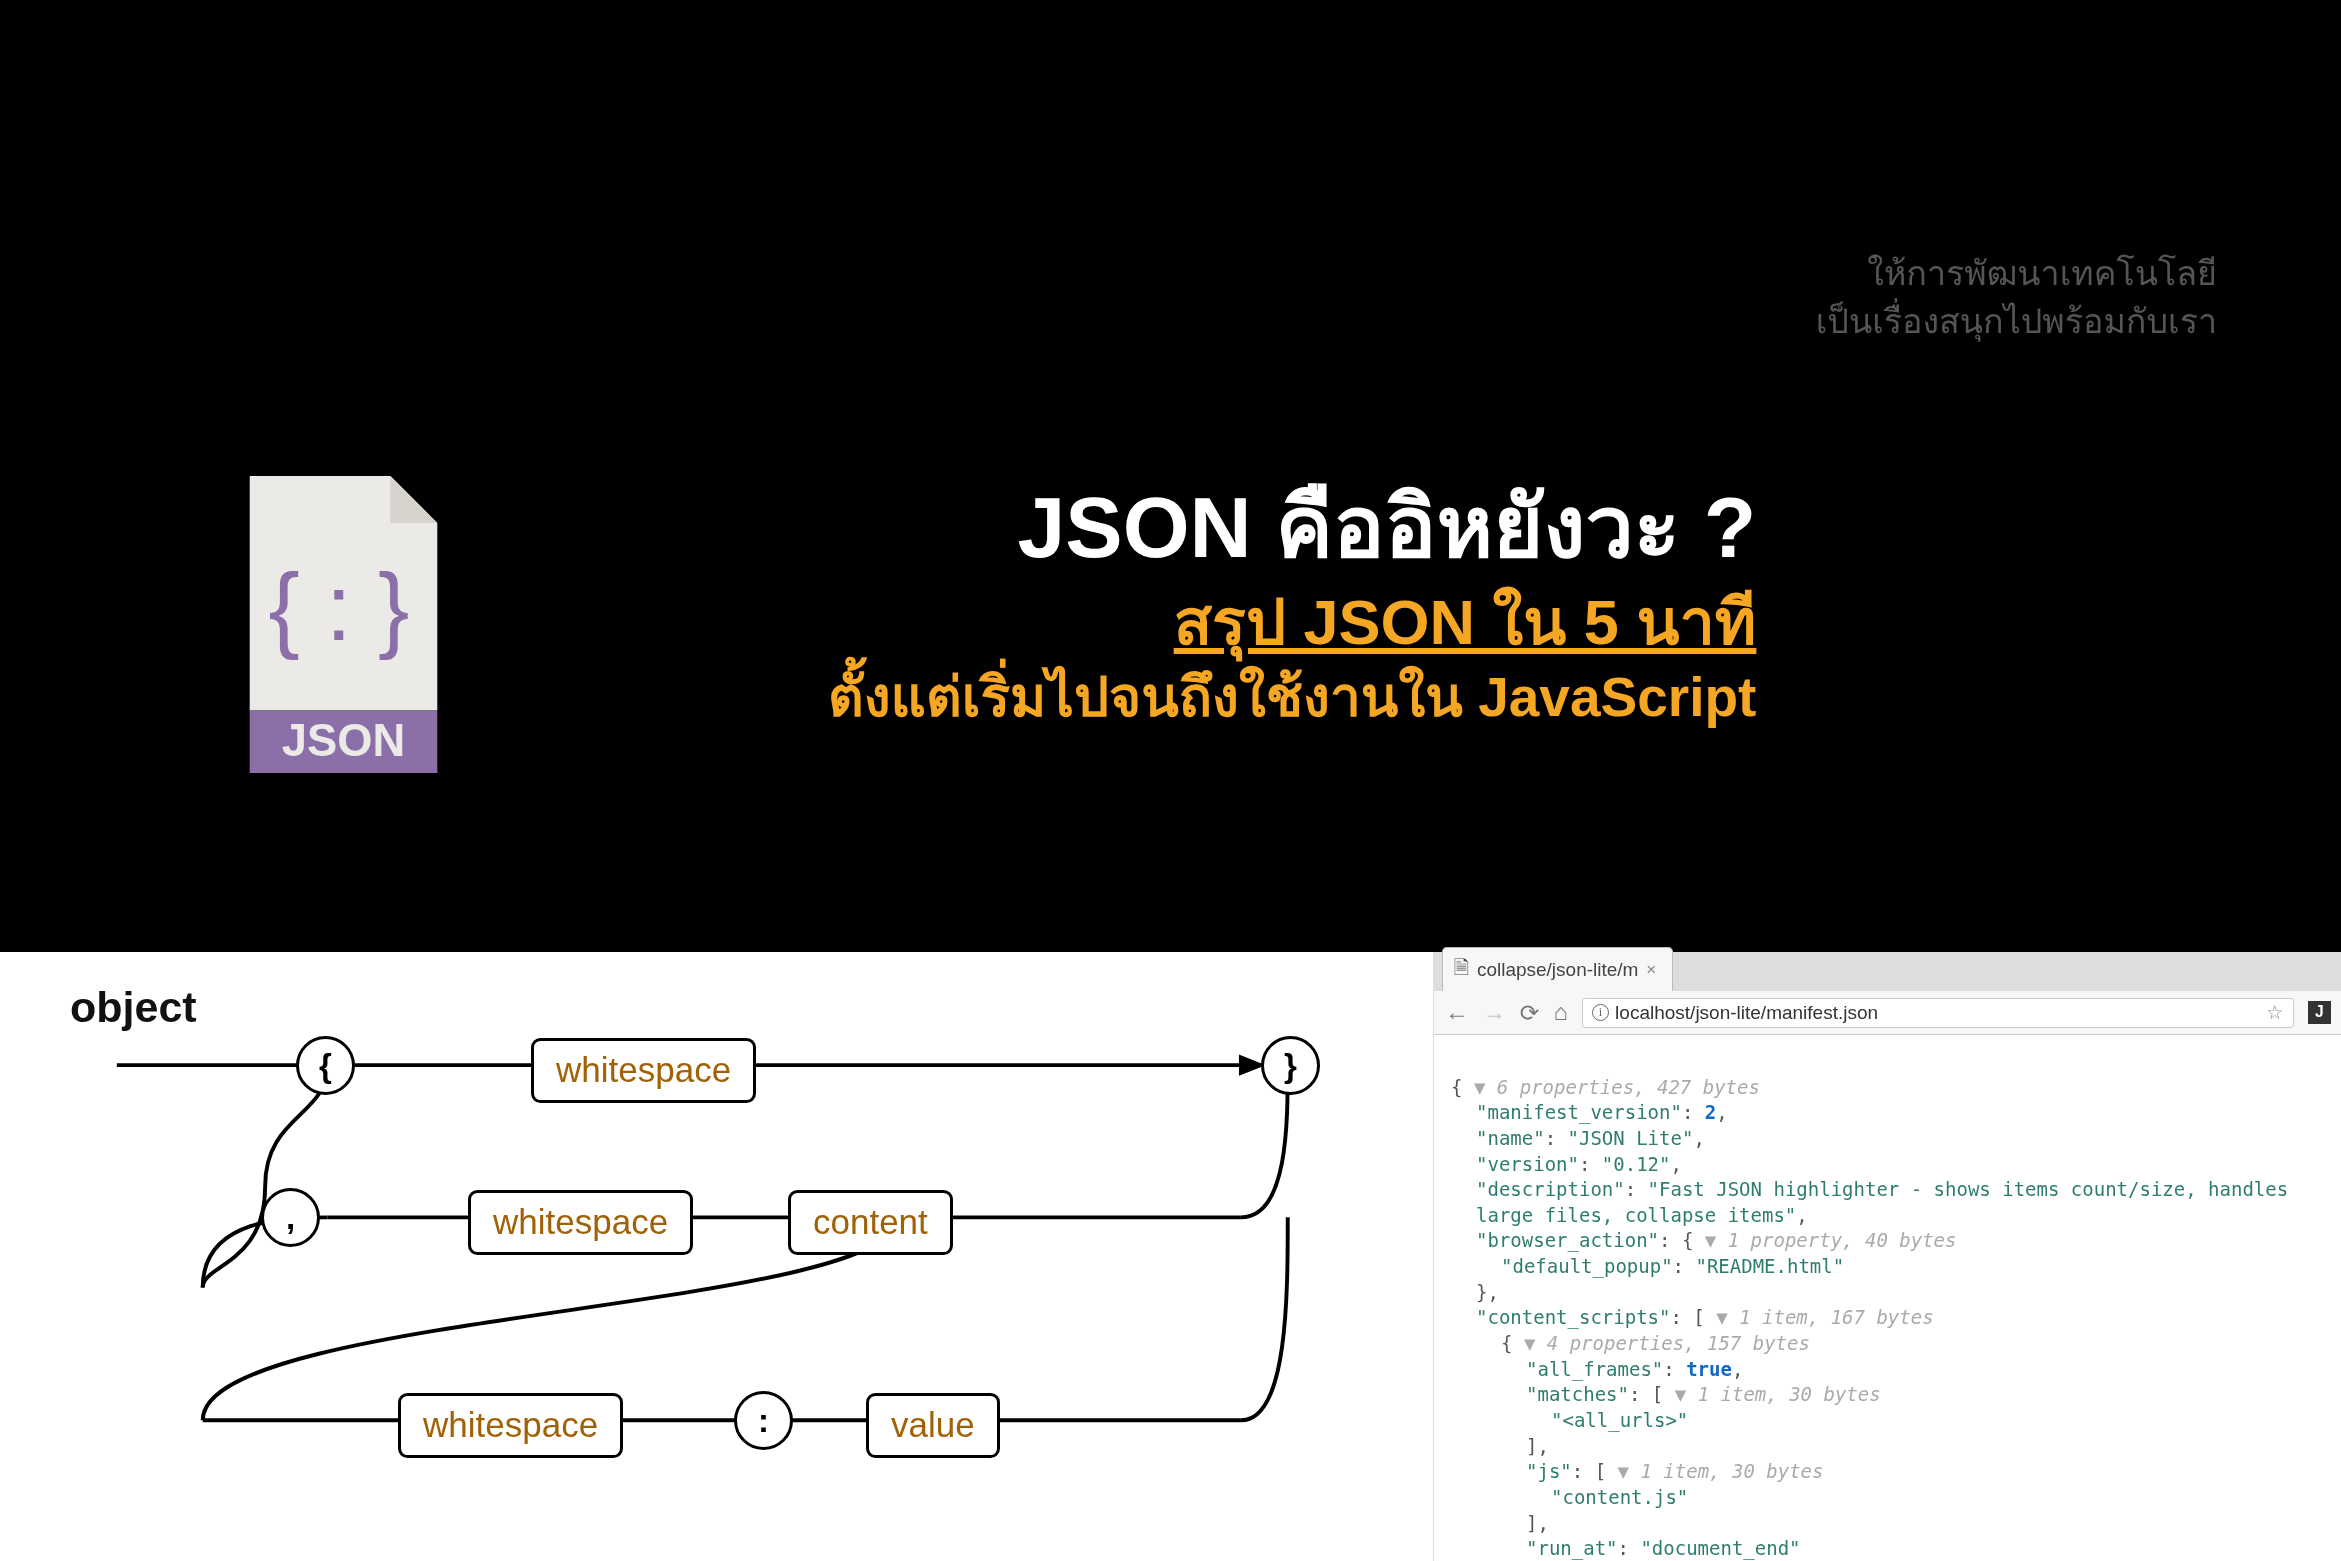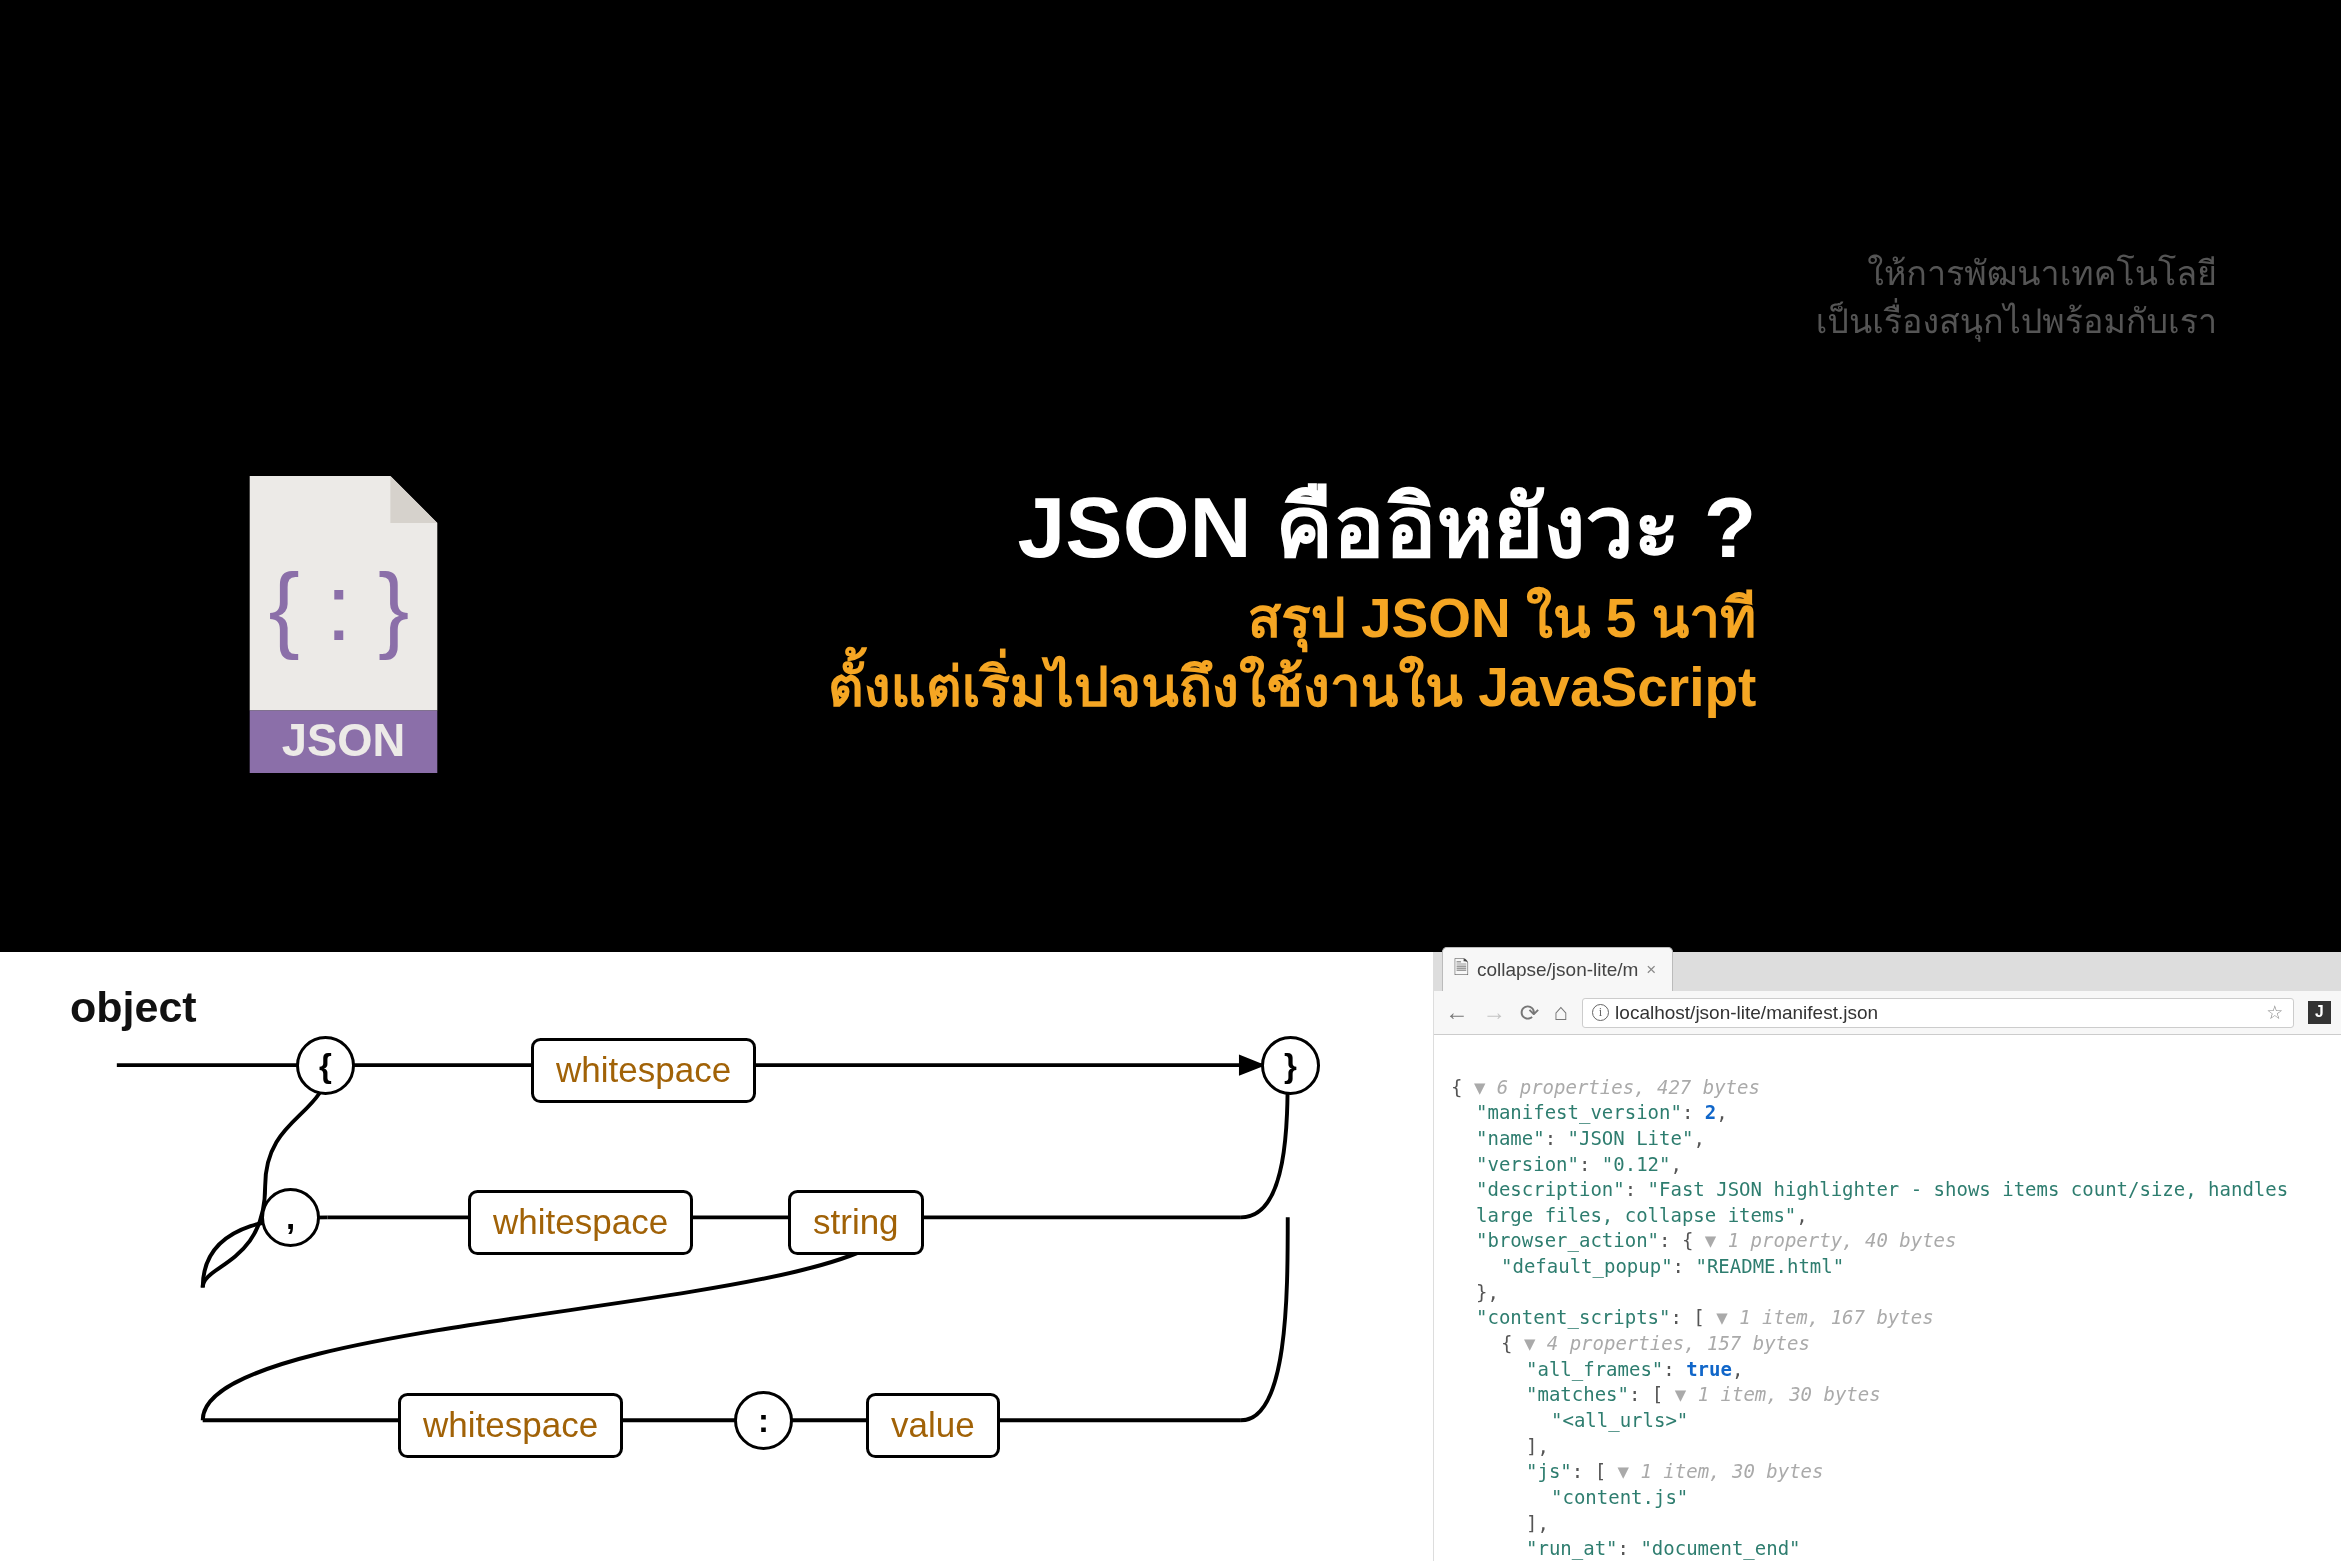--- a/index.html
+++ b/index.html
@@ -42,21 +42,21 @@
     left: 234px;
   }
   .title-block {
     position: absolute;
     top: 476px;
     left: 828px;
     line-height: 1.2;
     text-align: right;
   }
   .title-line1 { font-size: 86px; font-weight: 800; color: #fff; }
-  .title-line2 { font-size: 55px; font-weight: 800; color: #f5a623; margin-top: 6.2px; }
+  .title-line2 { font-size: 63px; font-weight: 800; color: #f5a623; margin-top: 6.2px; text-decoration: underline; }
   .title-line3 { font-size: 55px;  font-weight: 700; color: #f5a623; margin-top: 3px; }
 
   
   .bottom {
     position: relative;
     width: 100%;
     height: 609px;
     background: #fff;
   }
 
@@ -234,21 +234,21 @@
         <path d="M 1500 560 C 1560 560, 1560 400, 1560 300"></path>
       </g>
     </svg>
 
     <div class="rr-circ" style="top:53px;left:226px;">{</div>
     <div class="rr-box" style="top:55px;left:461px;">whitespace</div>
     <div class="rr-circ" style="top:53px;left:1191px;">}</div>
 
     <div class="rr-circ" style="top:205px;left:191px;">,</div>
     <div class="rr-box" style="top:207px;left:398px;">whitespace</div>
-    <div class="rr-box" style="top:207px;left:718px;">string</div>
+    <div class="rr-box" style="top:207px;left:718px;">content</div>
 
     <div class="rr-box" style="top:410px;left:328px;">whitespace</div>
     <div class="rr-circ" style="top:408px;left:664px;">:</div>
     <div class="rr-box" style="top:410px;left:796px;">value</div>
   </div>
 
   <div class="browser">
     <div class="tab-strip">
       <div class="tab">
         <span>🗎</span>

